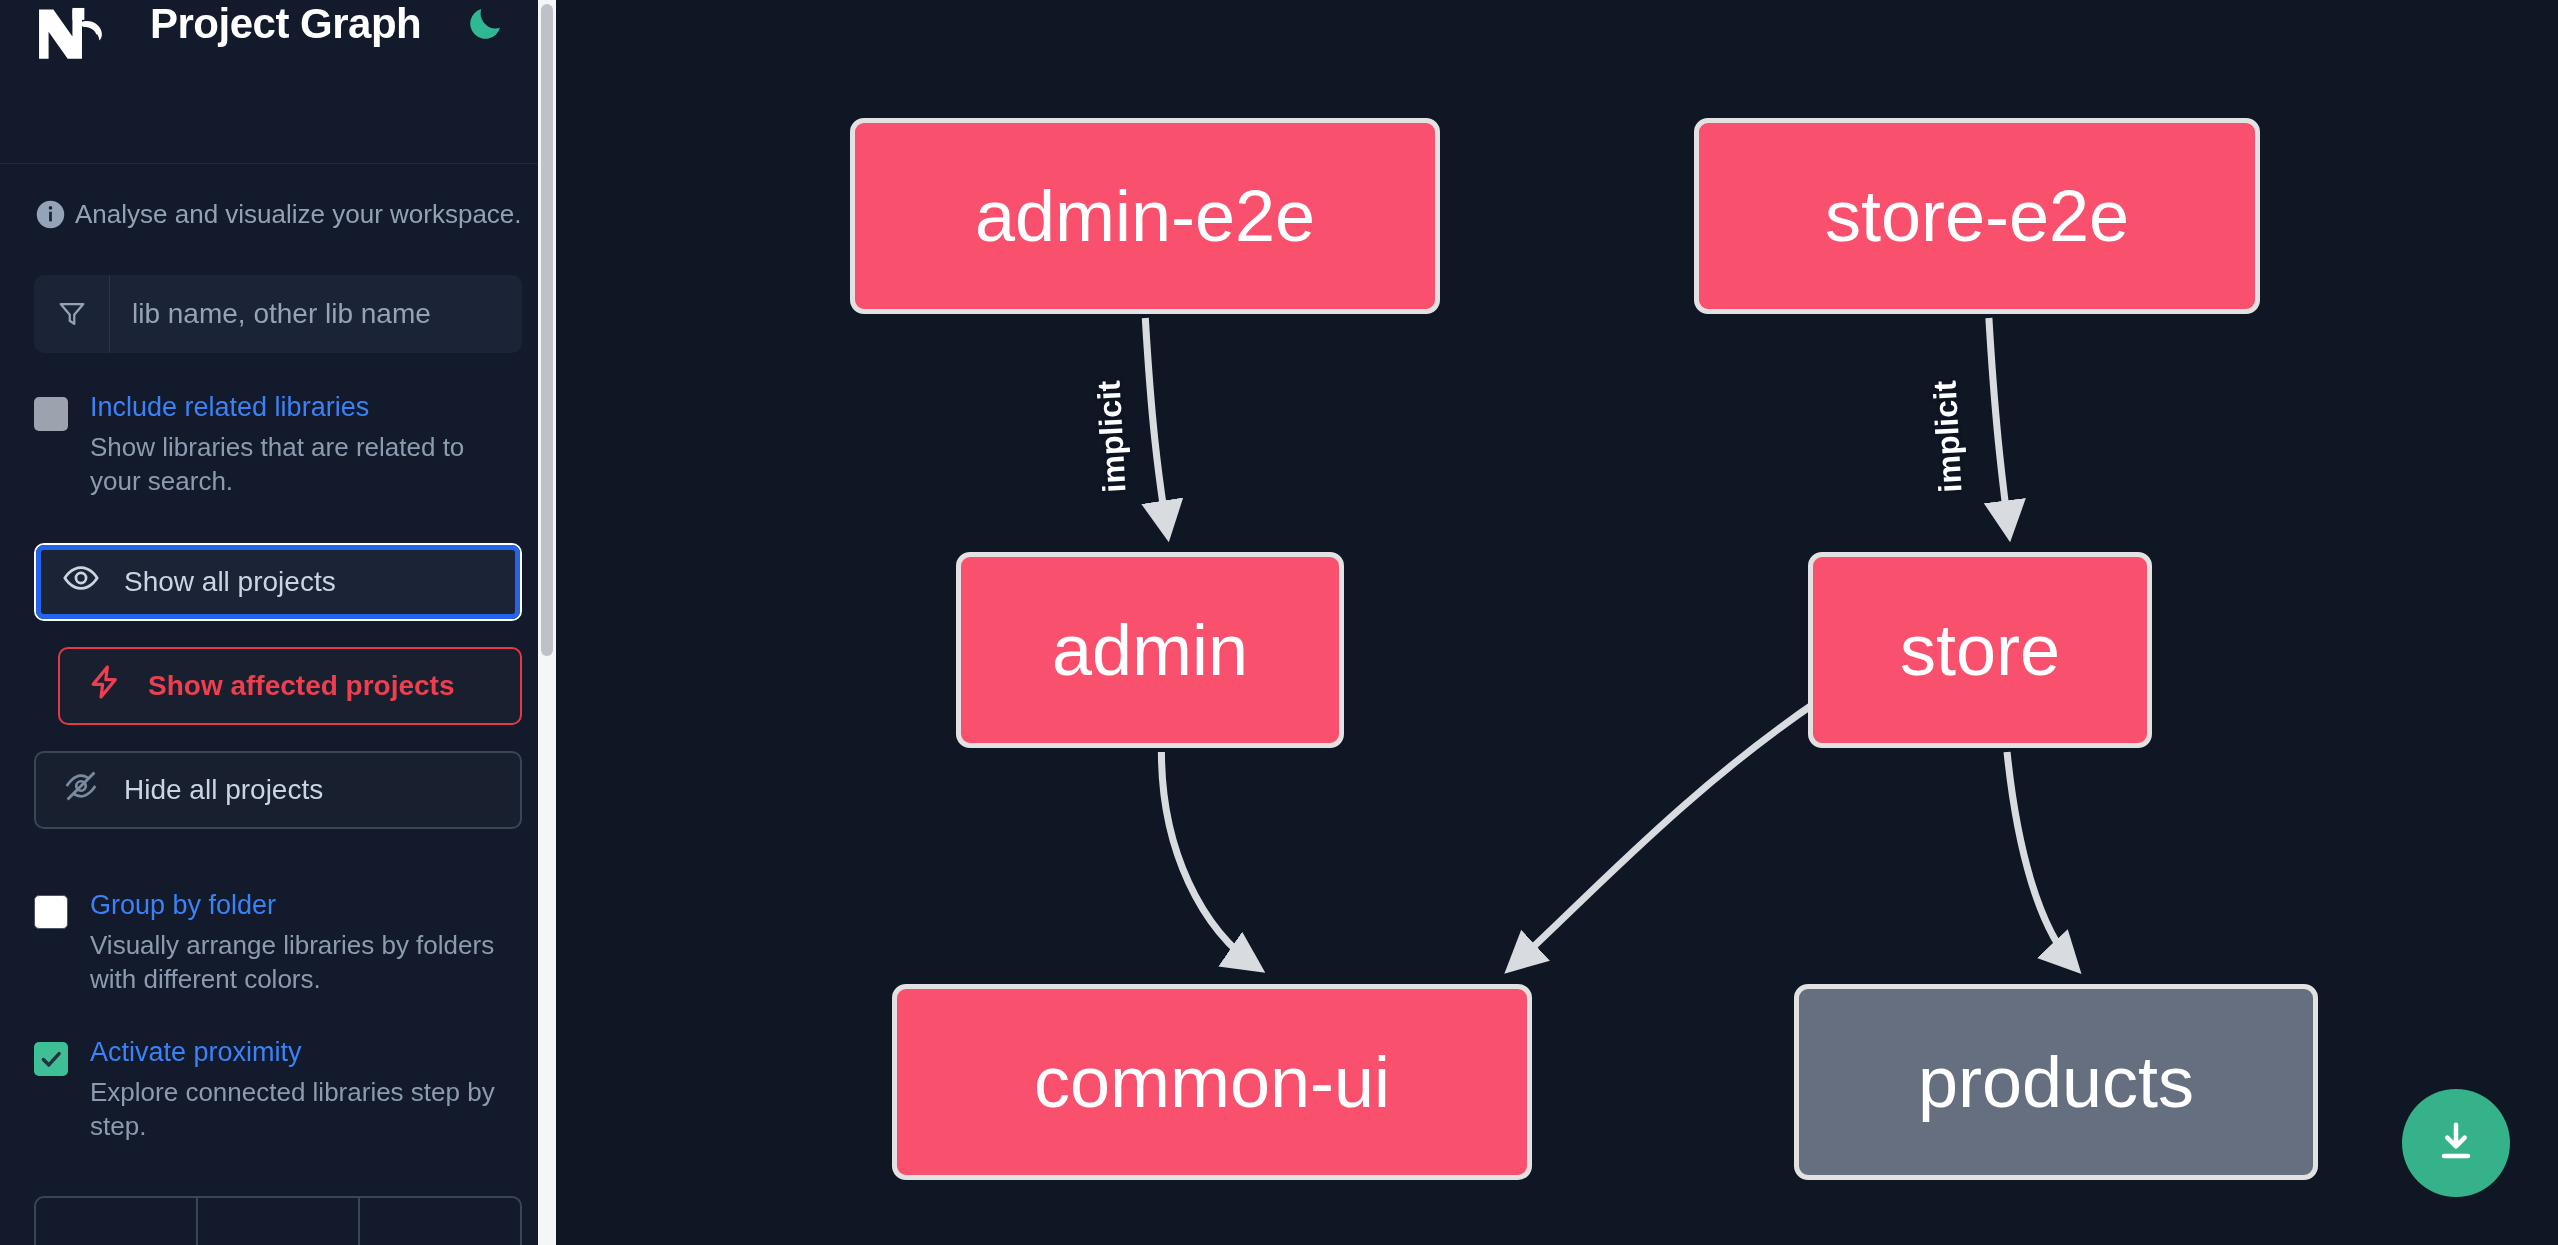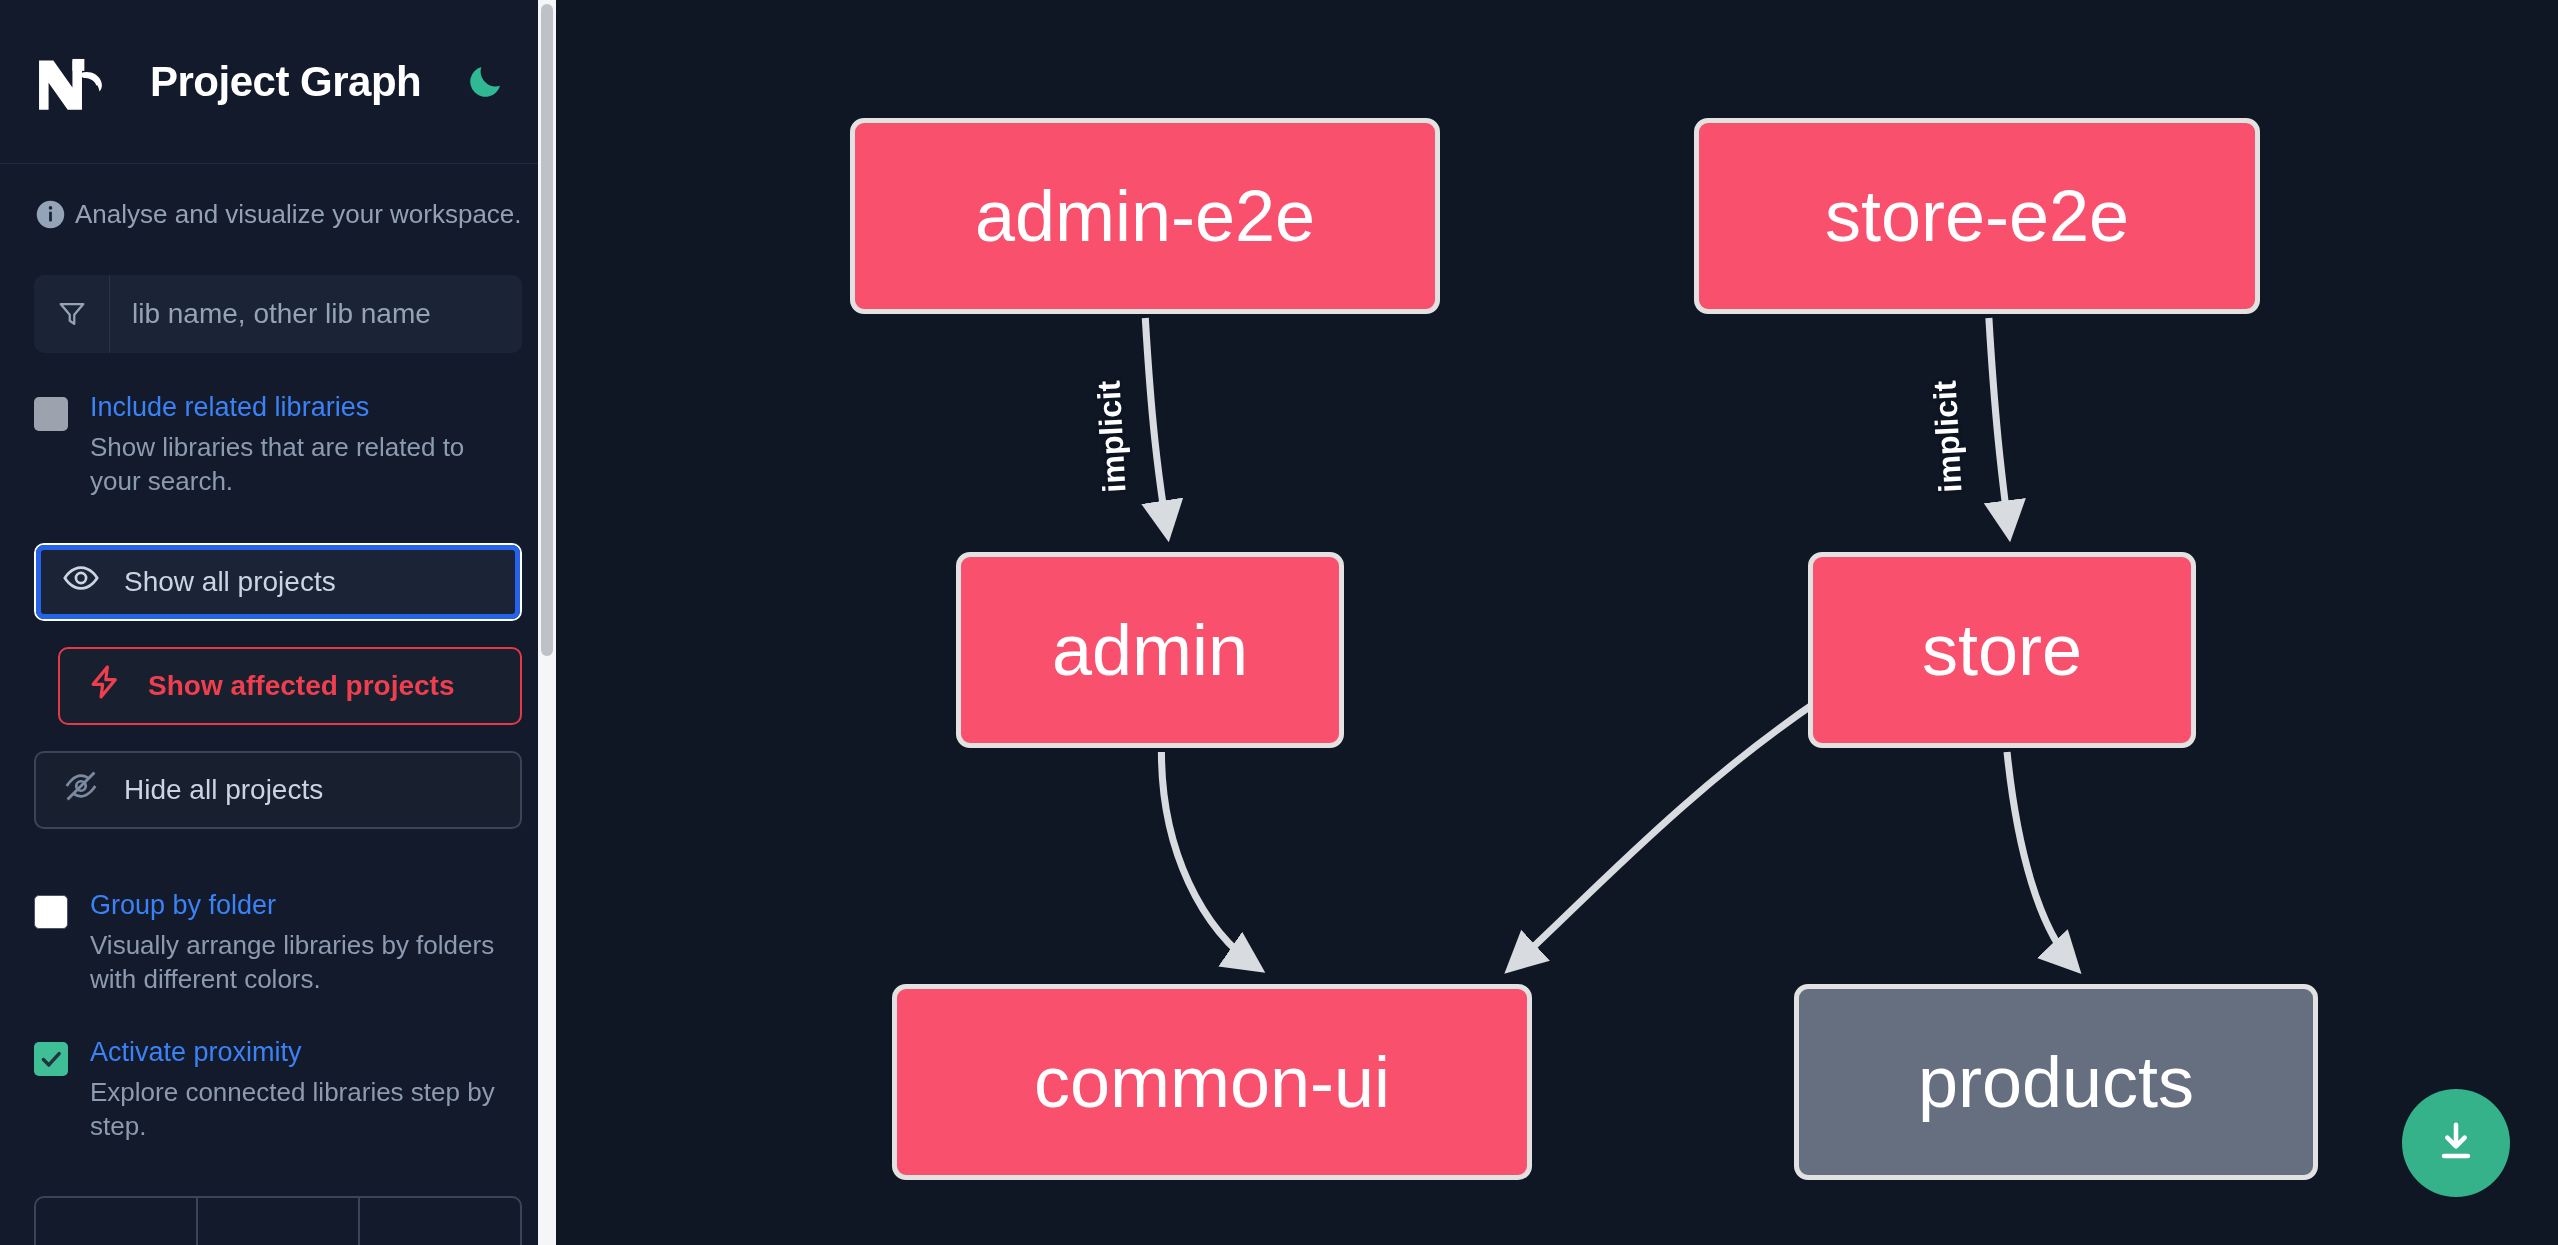--- a/index.html
+++ b/index.html
@@ -14,21 +14,21 @@
   
   .sidebar {
     position:relative;
     width:556px; height:1245px;
     background:#131a2b;
     flex:0 0 556px;
     overflow:hidden;
   }
   .sb-header {
     height:164px;
-    display:flex; align-items:center;
+    display:flex; 
     padding:0 34px;
     border-bottom:1px solid #1f2a3d;
     gap:0;
   }
   .nx-logo { width:88px; height:62px; flex:0 0 88px; }
   .sb-title {
     font-size:42px; font-weight:bold; color:#ffffff;
     margin-left:28px; letter-spacing:-0.5px; white-space:nowrap;
   }
   .moon-btn {
@@ -304,21 +304,21 @@
     </div>
 
     <div class="node node-app" style="left:1138px; top:118px; width:566px; height:196px;">
       <span>store-e2e</span>
     </div>
 
     <div class="node node-app" style="left:400px; top:552px; width:388px; height:196px;">
       <span>admin</span>
     </div>
 
-    <div class="node node-app" style="left:1252px; top:552px; width:388px; height:196px;">
+    <div class="node node-app" style="left:1252px; top:552px; width:344px; height:196px;">
       <span>store</span>
     </div>
 
     <div class="node node-app" style="left:336px; top:984px; width:640px; height:196px;">
       <span>common-ui</span>
     </div>
 
     <div class="node node-lib-grey" style="left:1238px; top:984px; width:524px; height:196px;">
       <span>products</span>
     </div>

